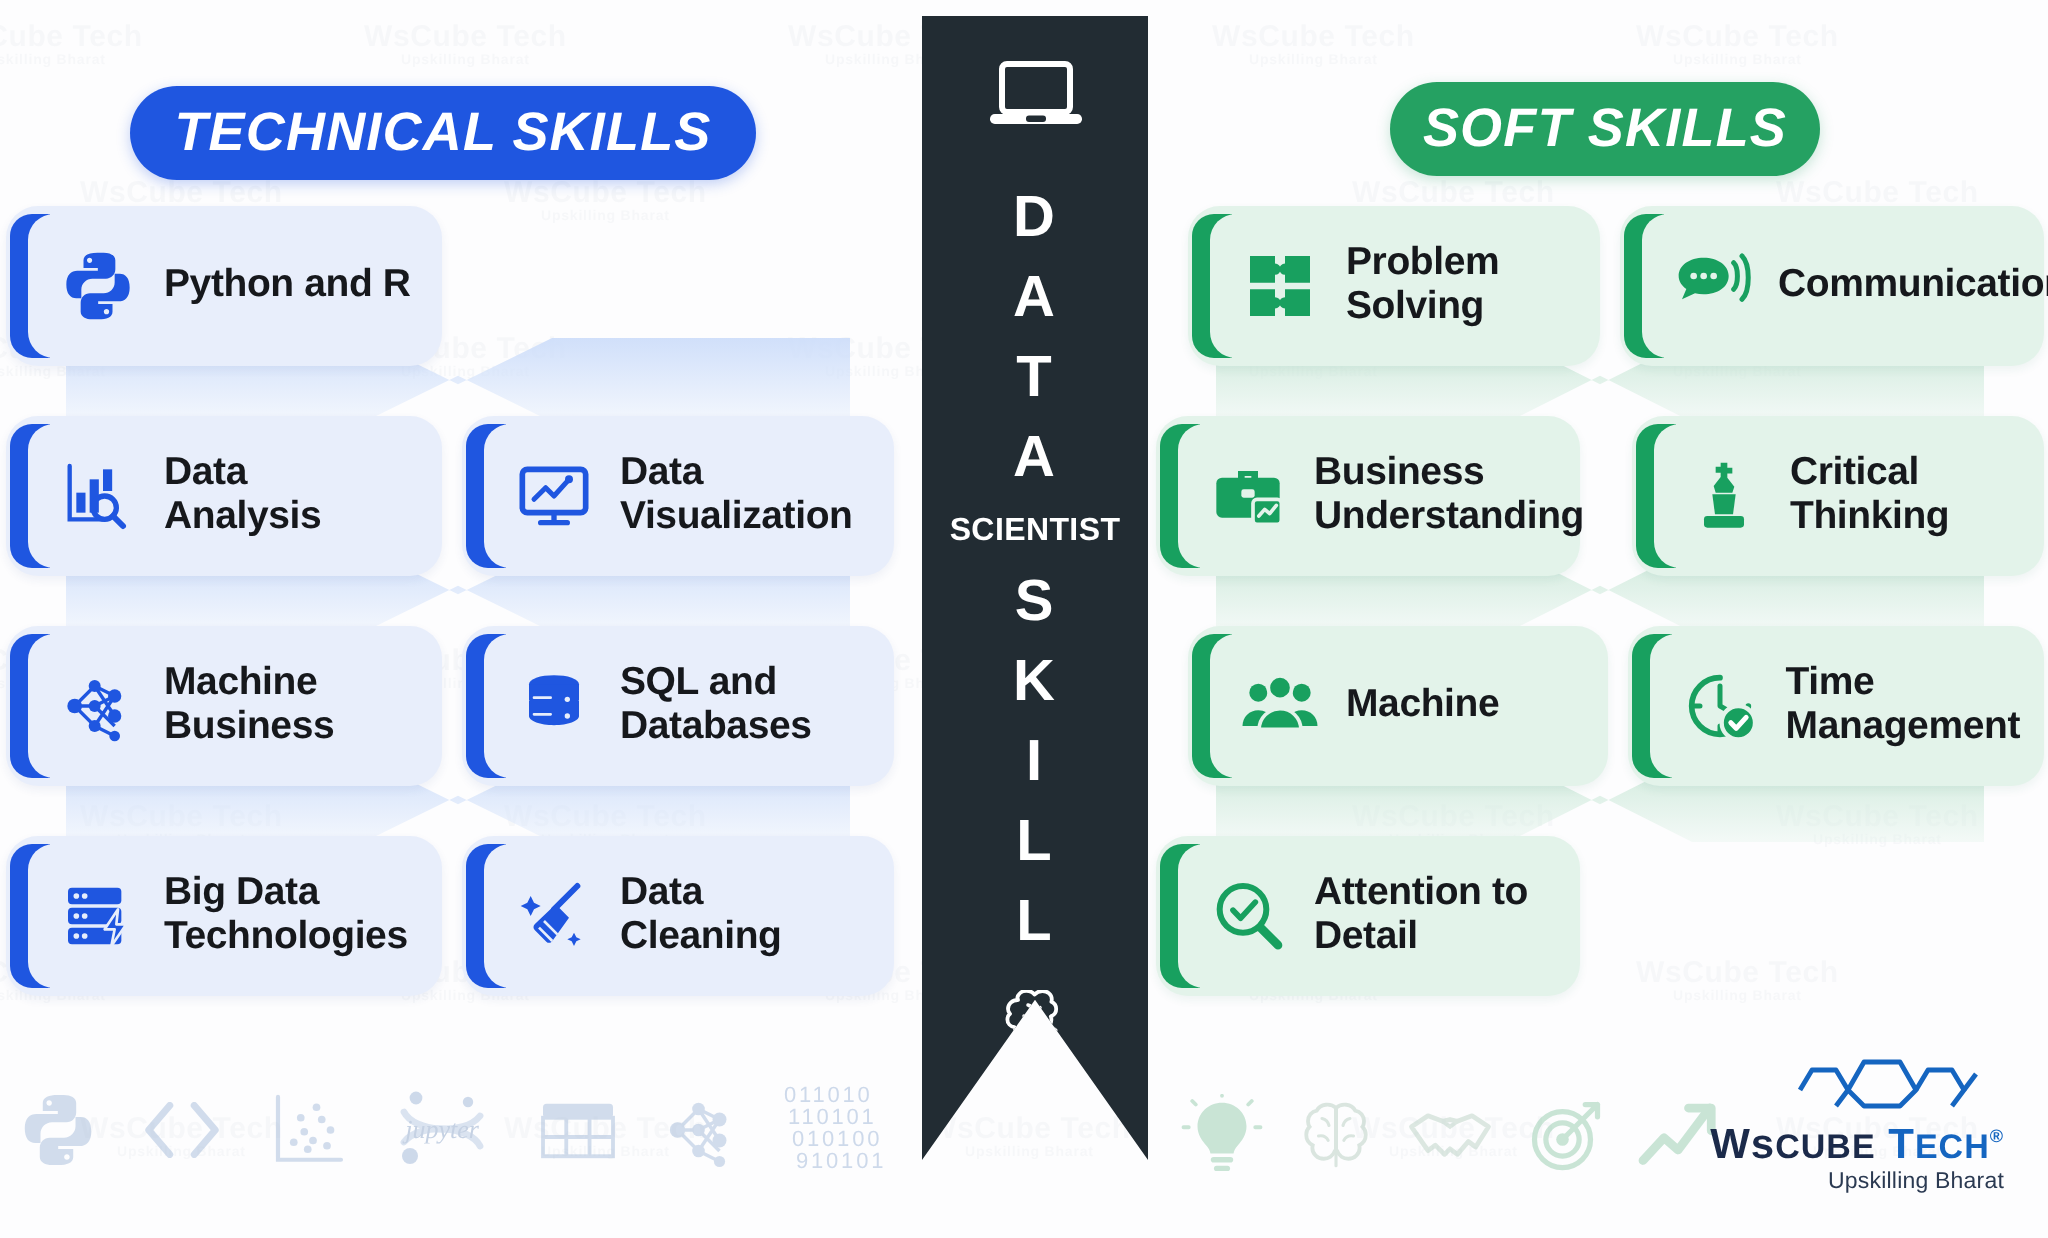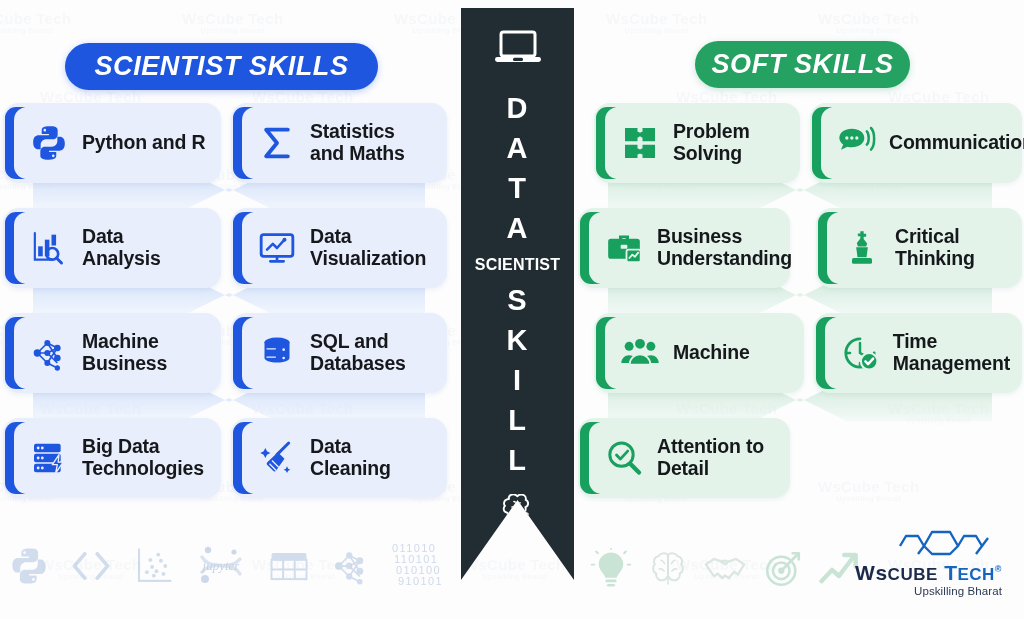--- a/index.html
+++ b/index.html
@@ -232,21 +232,21 @@
       <div class="wm" style="left: 606px; top: 478px;">WsCube Tech<span class="wm-sub">Upskilling Bharat</span></div>
       <div class="wm" style="left: 818px; top: 478px;">WsCube Tech<span class="wm-sub">Upskilling Bharat</span></div>
       <div class="wm" style="left: 40px; top: 556px;">WsCube Tech<span class="wm-sub">Upskilling Bharat</span></div>
       <div class="wm" style="left: 252px; top: 556px;">WsCube Tech<span class="wm-sub">Upskilling Bharat</span></div>
       <div class="wm" style="left: 464px; top: 556px;">WsCube Tech<span class="wm-sub">Upskilling Bharat</span></div>
       <div class="wm" style="left: 676px; top: 556px;">WsCube Tech<span class="wm-sub">Upskilling Bharat</span></div>
       <div class="wm" style="left: 888px; top: 556px;">WsCube Tech<span class="wm-sub">Upskilling Bharat</span></div>
     </div>
 
   <div class="pill" id="tech-pill">
-    <span>SCIENTIST SKILLS</span>
+    <span>TECHNICAL SKILLS</span>
   </div>
   <div class="pill" id="soft-pill">
     <span>SOFT SKILLS</span>
   </div>
 
   <div id="banner">
     <span class="laptop-icon">
       <svg width="46" height="34" viewBox="0 0 46 34">
         <rect x="6" y="2" width="34" height="24" rx="2.5" fill="none" stroke="#ffffff" stroke-width="3"></rect>
         <rect x="0" y="27" width="46" height="5" rx="2.4" fill="#ffffff"></rect>
@@ -284,29 +284,20 @@
         <div class="connector" style="left: 30px; top: 66px; width: calc(100% - 60px); height: 42px; background: linear-gradient(rgba(206, 222, 250, 0.95), rgba(225, 236, 252, 0.35)); clip-path: polygon(0px 0px, 38% 0px, 50% 55%, 62% 0px, 100% 0px, 100% 100%, 62% 100%, 50% 45%, 38% 100%, 0px 100%);"></div>
         <div class="card c-left">
           <span class="accent"></span>
           <span class="ico">
             <svg width="40" height="40" viewBox="0 0 48 48">
               <path d="M23.6 4c-4.6 0-8.3 1.2-8.3 4.6v4.6h8.6v1.6H11.6c-3.6 0-6.6 2.4-6.6 8.2s2.4 8.4 6 8.4h3v-5.3c0-3.6 3-6.5 6.6-6.5h8.2c3.1 0 5.6-2.5 5.6-5.6V8.6C34.4 5.6 31.3 4 27.4 4h-3.8zm-4.7 3c.9 0 1.6.7 1.6 1.6S19.8 10.2 19 10.2s-1.6-.7-1.6-1.6S18 7 18.9 7z" fill="#1f56e0"></path>
               <path d="M24.4 44c4.6 0 8.3-1.2 8.3-4.6v-4.6h-8.6v-1.6h12.3c3.6 0 6.6-2.4 6.6-8.2s-2.4-8.4-6-8.4h-3v5.3c0 3.6-3 6.5-6.6 6.5h-8.2c-3.1 0-5.6 2.5-5.6 5.6v5.4c0 3 3.1 4.6 7 4.6h3.8zm4.7-3c-.9 0-1.6-.7-1.6-1.6s.7-1.6 1.6-1.6 1.6.7 1.6 1.6S30 41 29.1 41z" fill="#1f56e0"></path>
             </svg>
           </span>
           <span class="label">Python and R</span>
-        </div>
-        <div class="card c-right">
-          <span class="accent"></span>
-          <span class="ico">
-            <svg width="40" height="40" viewBox="0 0 48 48">
-              <path d="M37 8H11l13 16L11 40h26" fill="none" stroke="#1f56e0" stroke-width="4.6" stroke-linejoin="round" stroke-linecap="round"></path>
-            </svg>
-          </span>
-          <span class="label">Statistics<br><span>and Maths</span></span>
         </div>
       </div>
       <div class="row">
         <div class="connector" style="left: 30px; top: 66px; width: calc(100% - 60px); height: 42px; background: linear-gradient(rgba(206, 222, 250, 0.95), rgba(225, 236, 252, 0.35)); clip-path: polygon(0px 0px, 38% 0px, 50% 55%, 62% 0px, 100% 0px, 100% 100%, 62% 100%, 50% 45%, 38% 100%, 0px 100%);"></div>
         <div class="card c-left">
           <span class="accent"></span>
           <span class="ico">
             <svg width="40" height="40" viewBox="0 0 48 48">
               <path d="M7 6v32h20" fill="none" stroke="#1f56e0" stroke-width="2.6" stroke-linecap="round"></path>
               <rect x="11" y="22" width="5.5" height="12" fill="#1f56e0"></rect>

